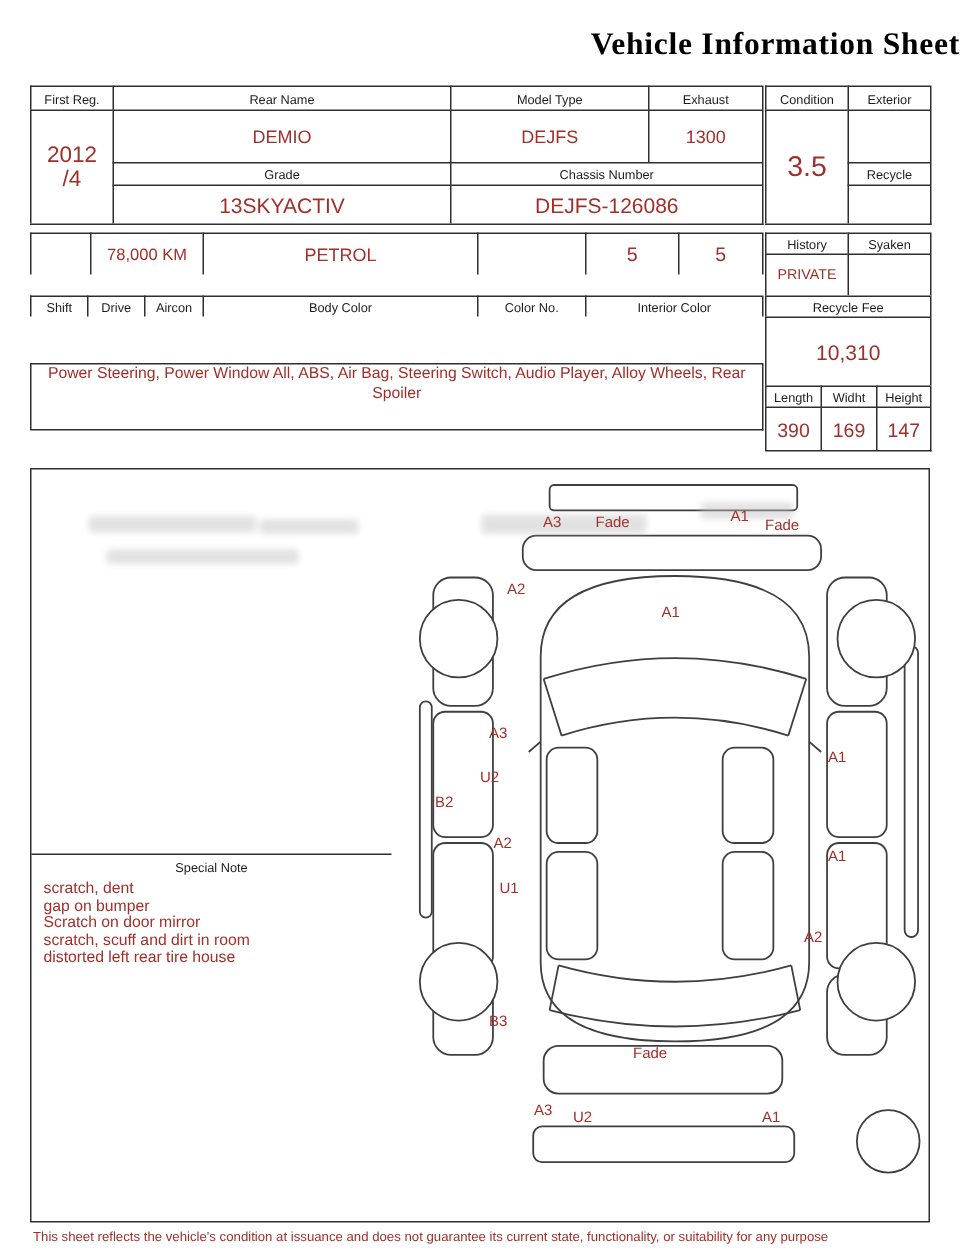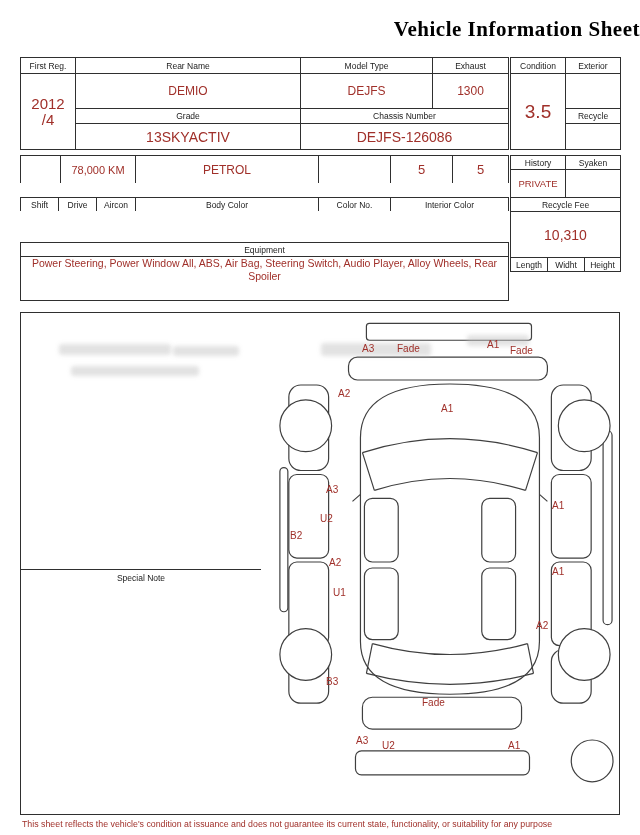--- a/index.html
+++ b/index.html
@@ -133,23 +133,20 @@
     <td class="hdr">Interior Color</td>
   </tr>
 </tbody>
   </table>
 
 <table class="tbl tbl-end" style="left:20px;top:242px;width:489px">
   <colgroup>
       <col style="width:488px">
     </colgroup>
   <tbody>
-      <tr style="height:14px">
-    <td class="hdr">Equipment</td>
-  </tr>
   <tr style="height:44px">
     <td class="val v-equip" style="vertical-align:top">Power Steering, Power Window All, ABS, Air Bag, Steering Switch, Audio Player, Alloy Wheels, Rear Spoiler</td>
   </tr>
 </tbody>
   </table>
 
 <table class="tbl" style="left:510px;top:155px;width:111px">
   <colgroup>
       <col style="width:55px">
       <col style="width:55px">
@@ -184,35 +181,47 @@
   <colgroup>
       <col style="width:37px">
       <col style="width:37px">
       <col style="width:36px">
     </colgroup>
   <tbody>
       <tr style="height:14px">
     <td class="hdr">Length</td>
     <td class="hdr">Widht</td>
     <td class="hdr">Height</td>
+  </tr>
+  <tr style="height:29px">
+    <td class="val v-num">390</td>
+    <td class="val v-num">169</td>
+    <td class="val v-num">147</td>
   </tr>
 </tbody>
   </table>
 
 <div class="main">
 
 
   <div class="smudge" style="left:38px;top:31px;width:112px;height:11px"></div>
   <div class="smudge" style="left:50px;top:53px;width:128px;height:10px"></div>
   <div class="smudge" style="left:152px;top:33px;width:66px;height:10px"></div>
   <div class="smudge" style="left:300px;top:30px;width:110px;height:13px"></div>
   <div class="smudge" style="left:446px;top:22px;width:62px;height:11px"></div>
 
   <div class="note-block">
     <div class="sec-hdr">Special Note</div>
+    <div class="notes">
+      <div>scratch, dent</div>
+      <div>gap on bumper</div>
+      <div>Scratch on door mirror</div>
+      <div>scratch, scuff and dirt in room</div>
+      <div>distorted left rear tire house</div>
+    </div>
   </div>
 
   <svg class="car-svg" viewBox="0 0 360 503" xmlns="http://www.w3.org/2000/svg">
     <g stroke="#3f3f3f" stroke-width="1.2" fill="#fff">
       <rect x="106" y="10" width="166" height="17" rx="3"></rect>
       <rect x="88" y="44" width="200" height="23" rx="9"></rect>
       <rect x="28" y="72" width="40" height="86" rx="12"></rect>
       <rect x="28" y="162" width="40" height="84" rx="8"></rect>
       <rect x="28" y="250" width="40" height="84" rx="8"></rect>
       <rect x="28" y="338" width="40" height="54" rx="12"></rect>

